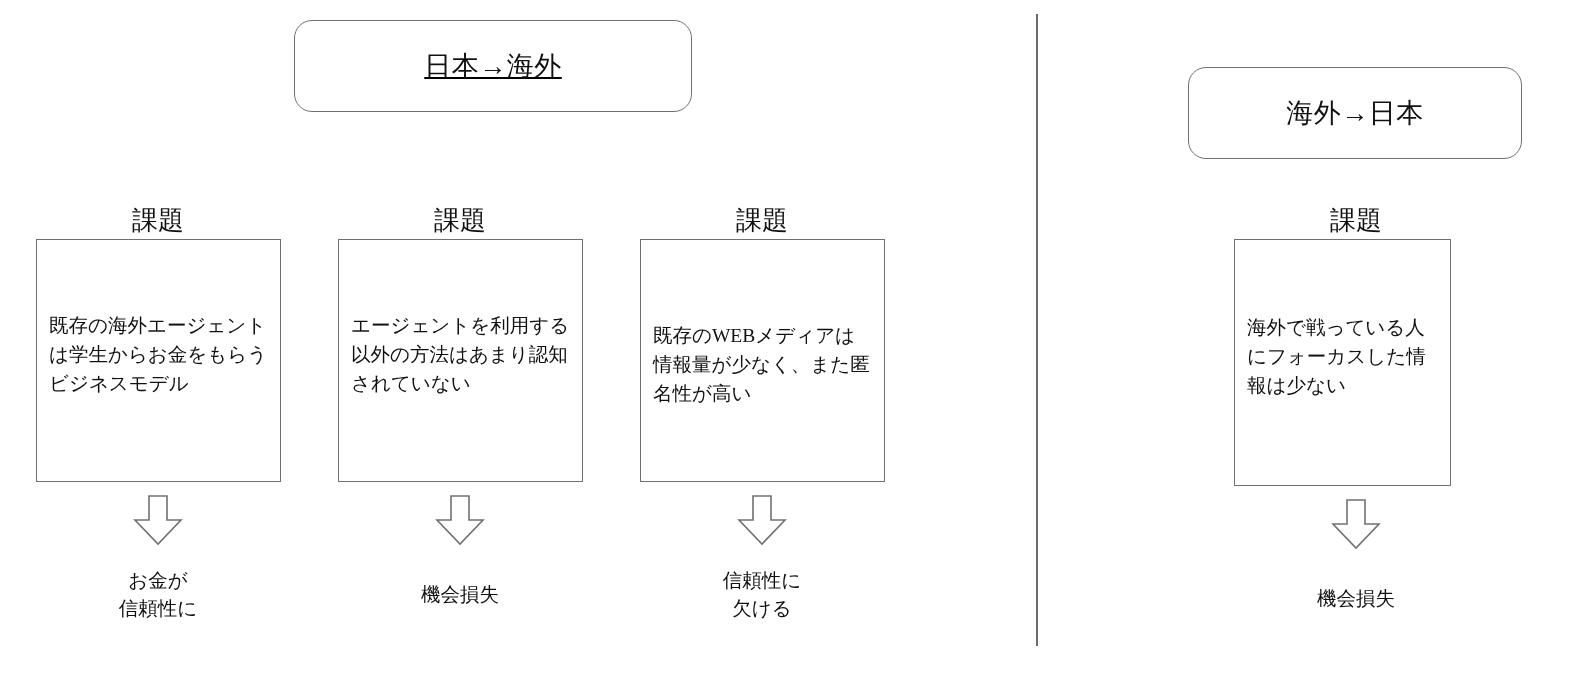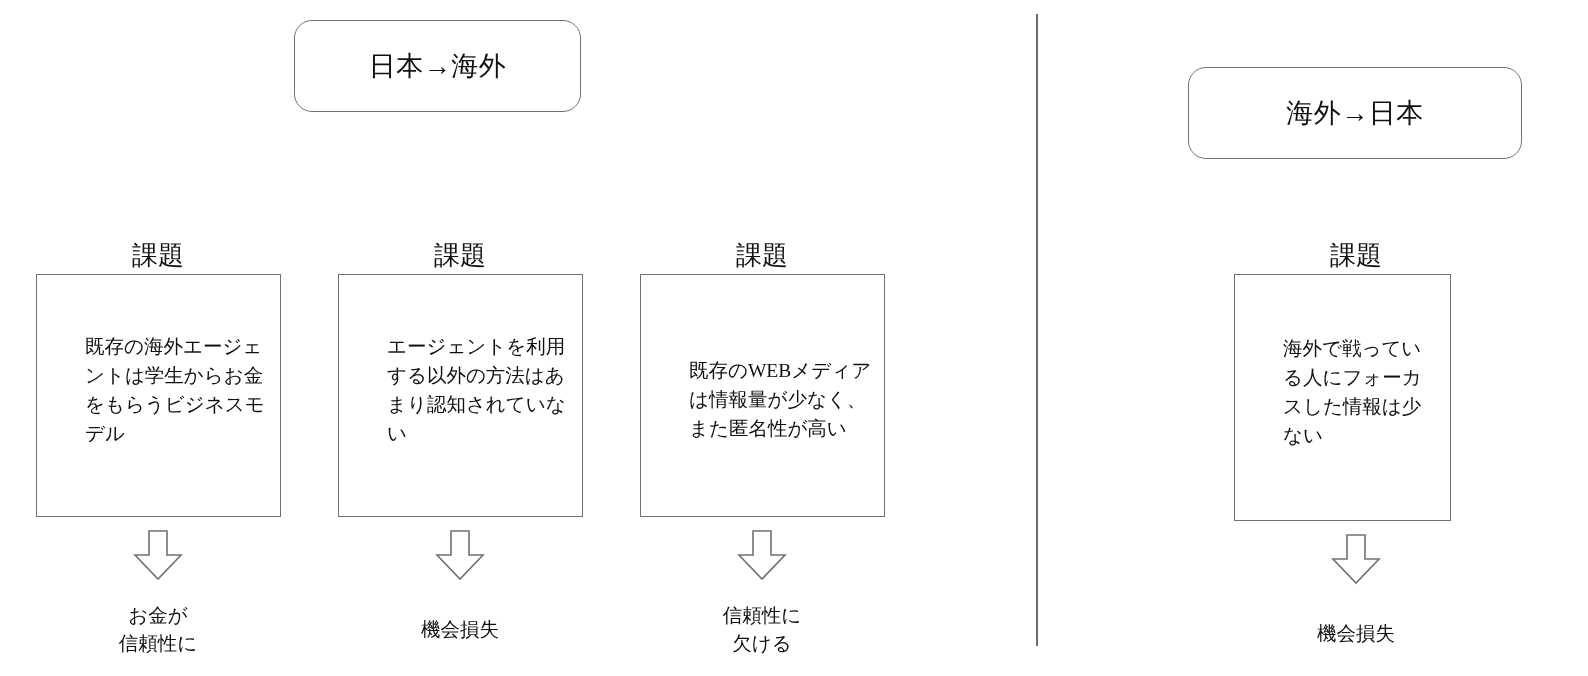--- a/index.html
+++ b/index.html
@@ -46,44 +46,42 @@
     justify-content: center;
   }
   .header-box .header-label {
     font-size: 27px;
     line-height: 1.2;
     letter-spacing: 0.5px;
     color: #111;
     white-space: nowrap;
   }
 
-  #header-left  { left: 294px;  top: 20px;  width: 287px; height: 92px; }
+  #header-left  { left: 294px;  top: 20px;  width: 398px; height: 92px; text-decoration: underline; }
   #header-right { left: 1188px; top: 27px;  width: 334px; height: 92px; margin-top: 40px; }
 
   
   .column {
     position: absolute;
     top: 205px;
   }
   .col-title {
     text-align: center;
     font-size: 26px;
     line-height: 1.2;
     color: #111;
     height: 34px;
-    margin-top: 35px;
   }
   .issue-box {
     box-sizing: border-box;
     border: 1.5px solid #6f7175;
     background: #ffffff;
     position: relative;
     display: flex;
     align-items: center;
-    padding-left: 36px;
   }
   .issue-text {
     font-size: 19.5px;
     line-height: 29px;
     color: #111;
     padding: 0 10px 0 12px;
     width: 100%;
     box-sizing: border-box;
     text-align: left;
     word-break: break-all;

